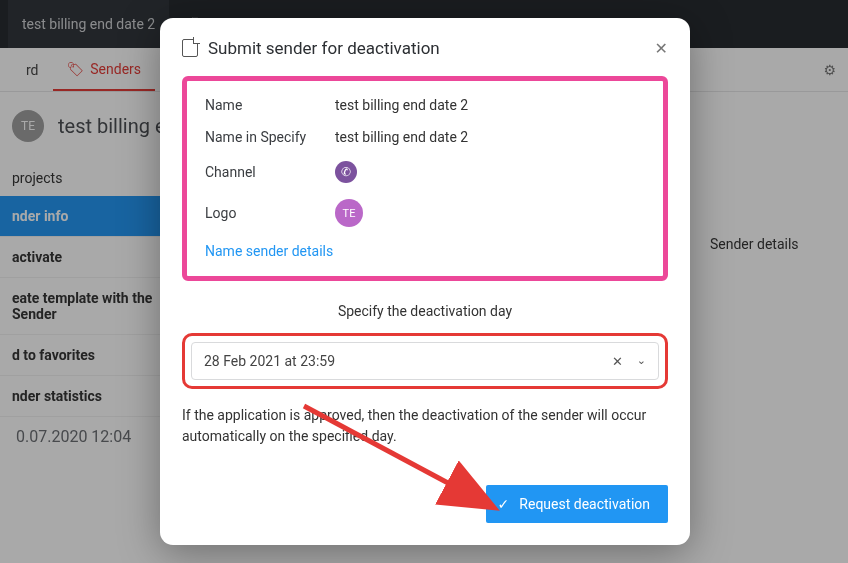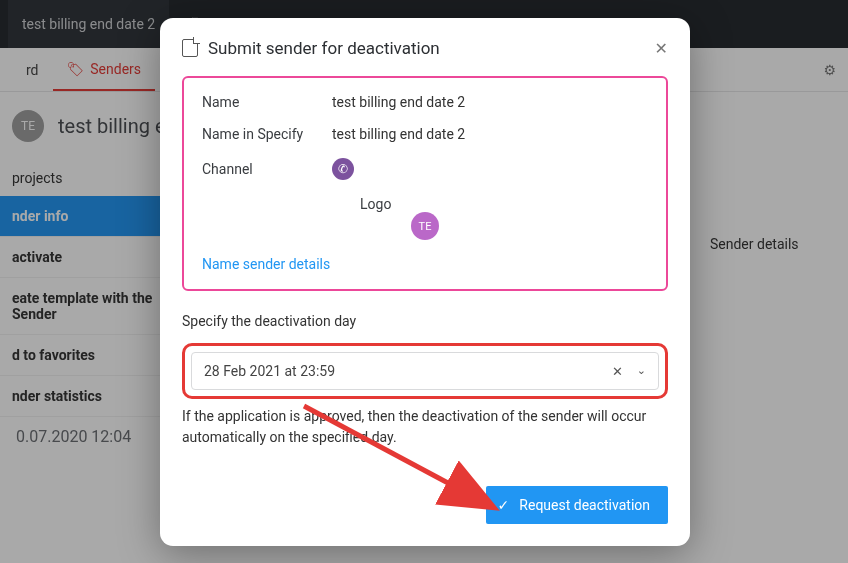--- a/index.html
+++ b/index.html
@@ -34,32 +34,32 @@
   
   .overlay { position: absolute; inset: 0; background: rgba(10,10,10,0.35); }
 
   
   .dialog { position: absolute; left: 160px; top: 18px; width: 530px; background: #fff; box-shadow: 0 8px 40px rgba(0,0,0,0.35); border-radius: 13px; padding: 20px 22px 22px 22px; }
   .dlg-head { display: flex; align-items: center; gap: 10px; font-size: 17px; color: #2c2f33; margin-bottom: 18px; }
   .dlg-close { margin-left: auto; color: #777; cursor: pointer; font-size: 16px; }
   .doc-icon { width: 16px; height: 18px; border: 1.5px solid #555; border-radius: 2px; position: relative; }
   .doc-icon::after { content: ""; position: absolute; right: -3px; top: -3px; width: 6px; height: 6px; background: #fff; border-left: 1.5px solid #555; border-bottom: 1.5px solid #555; }
 
-  .infobox { border: 2px solid #ec4899; border-radius: 6px; padding: 16px 18px; margin-bottom: 22px; }
+  .infobox { border: 5px solid #ec4899; border-radius: 6px; padding: 16px 18px; margin-bottom: 22px; }
   .inforow { display: flex; align-items: center; font-size: 14px; color: #333; margin-bottom: 16px; }
-  .inforow:last-of-type { margin-bottom: 14px; flex-direction: column; }
+  .inforow:last-of-type { margin-bottom: 14px; }
   .infolabel { width: 130px; color: #3a3d41; }
   .infoval { color: #333; }
   .viber-badge { width: 22px; height: 22px; border-radius: 50%; background: #7c529e; display: flex; align-items: center; justify-content: center; color: #fff; font-size: 12px; }
   .logo-badge { width: 28px; height: 28px; border-radius: 50%; background: #ba68c8; display: flex; align-items: center; justify-content: center; color: #fff; font-size: 11px; }
   .linklike { color: #2196f3; font-size: 14px; cursor: pointer; }
 
-  .section-label { font-size: 14px; color: #333; margin-bottom: 14px; }
+  .section-label { font-size: 14px; color: #333; margin-bottom: 14px; text-align: center; }
 
-  .date-frame { border: 3px solid #e53935; border-radius: 10px; padding: 6px; margin-bottom: 7px; }
+  .date-frame { border: 3px solid #e53935; border-radius: 10px; padding: 6px; margin-bottom: 16px; }
   .date-input { position: relative; display: flex; align-items: center; border: 1px solid #d9dadc; border-radius: 4px; height: 38px; padding: 0 12px; font-size: 14px; color: #444; }
   .date-icons { margin-left: auto; display: flex; gap: 14px; color: #555; font-size: 13px; }
   .chev { font-size: 11px; }
 
   .help-text { font-size: 14px; color: #333; line-height: 1.5; margin-bottom: 38px; }
 
   .dlg-footer { display: flex; justify-content: flex-end; }
   .btn-primary { background: #2196f3; color: #fff; border: none; padding: 0 18px 0 12px; height: 38px; font-size: 14px; display: flex; align-items: center; gap: 10px; cursor: pointer; border-radius: 2px; }
   .btn-primary .chk { font-size: 14px; }
 

